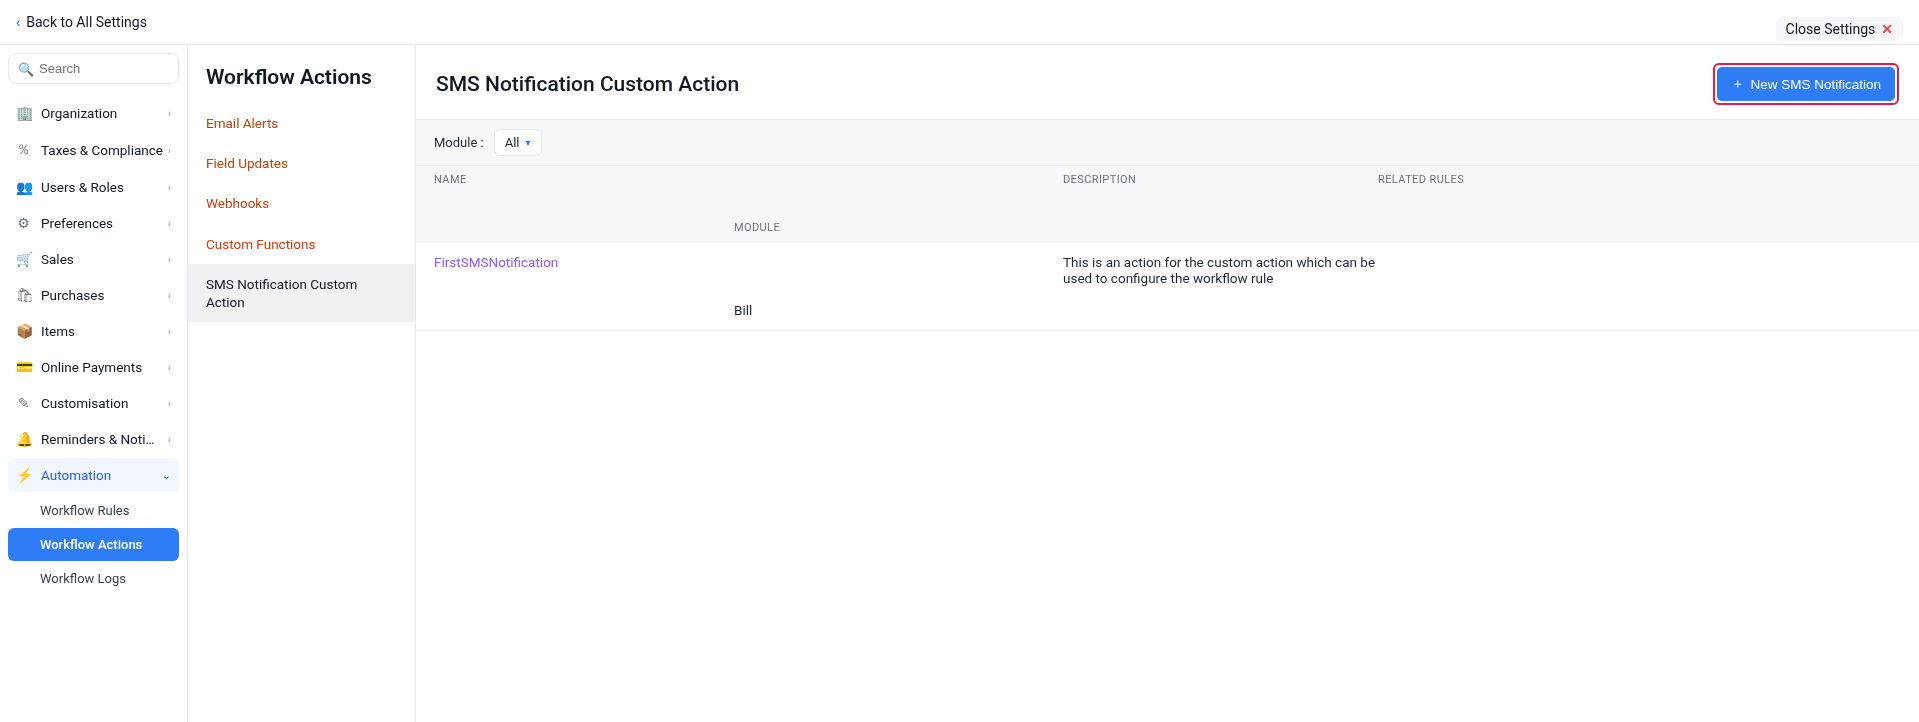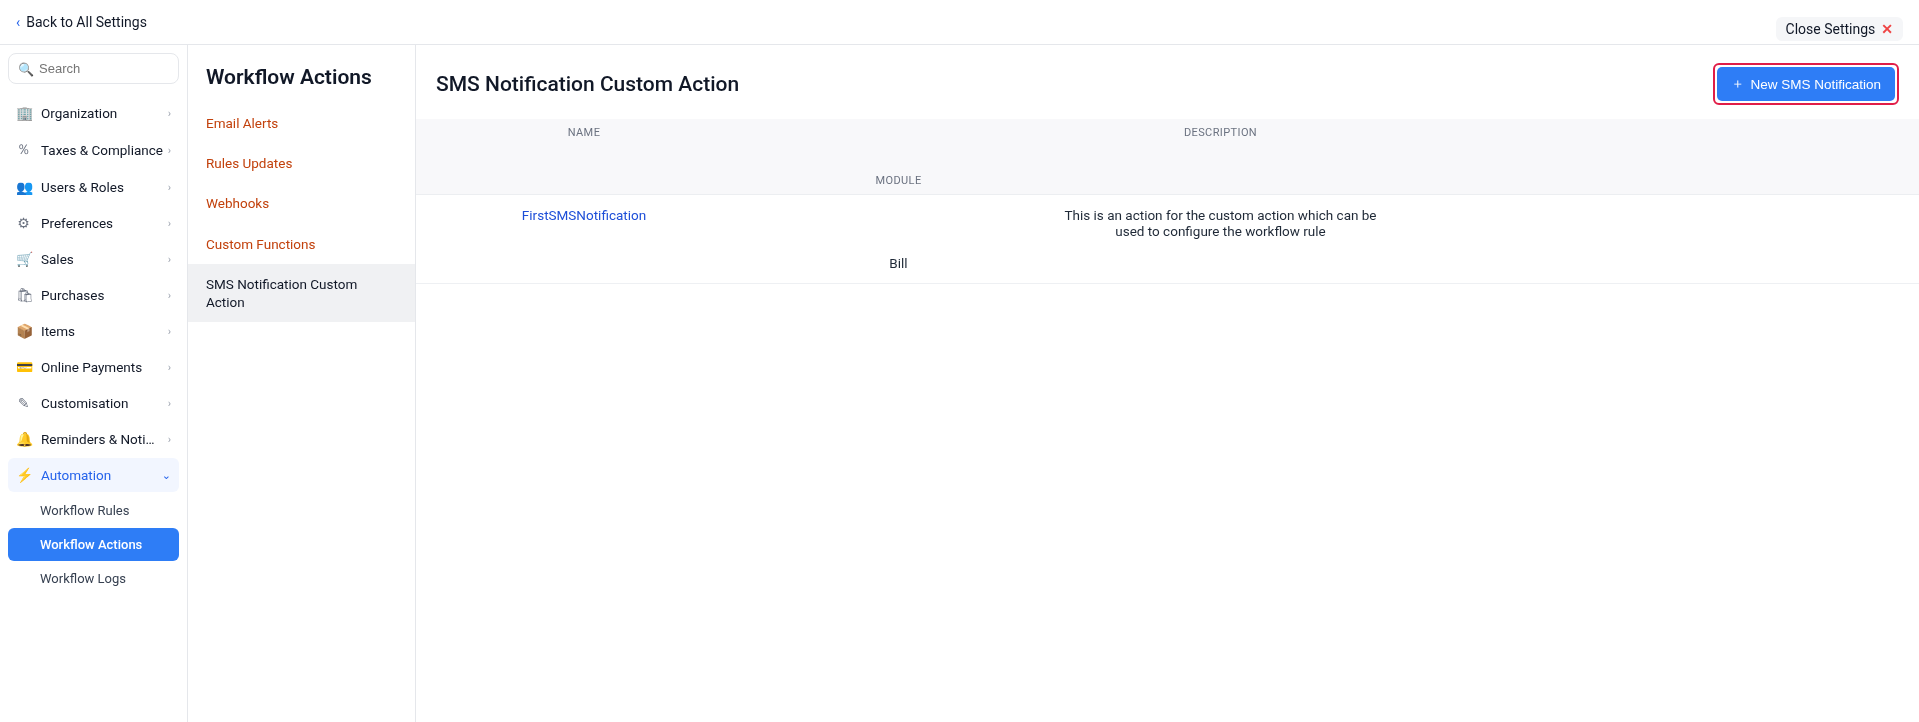--- a/index.html
+++ b/index.html
@@ -185,21 +185,20 @@
     padding: 5px 10px;
     font-size: 13px;
     display: flex;
     align-items: center;
     gap: 6px;
     cursor: pointer;
   }
   .filter-select .chev { color: #2e7df6; font-size: 10px; }
   .table {
     width: 100%;
-    text-align: center;
   }
   .thead {
     display: flex;
     background: #f8f8fa;
     border-bottom: 1px solid #eceef1;
     padding: 7px 18px;
     font-size: 11px;
     letter-spacing: 0.4px;
     color: #6b7280;
   }
@@ -207,21 +206,21 @@
     display: flex;
     padding: 12px 18px;
     border-bottom: 1px solid #eef0f3;
     font-size: 13.5px;
     align-items: flex-start;
   }
   .col-name { width: 300px; }
   .col-module { width: 329px; margin-top: 48px; }
   .col-desc { width: 315px; }
   .col-rules { flex: 1; }
-  .link { color: #1d4ed8; cursor: pointer; }
+  .link { color: #8b5cf6; cursor: pointer; }
   .truncate { white-space: nowrap; overflow: hidden; text-overflow: ellipsis; }
 </style>
 </head>
 <body>
 
 <div class="topbar">
   <div class="back-link">
     <span class="chev">‹</span>
     <span>Back to All Settings</span>
   </div>
@@ -320,44 +319,52 @@
       <div class="subnav-item">Workflow Rules</div>
       <div class="subnav-item selected">Workflow Actions</div>
       <div class="subnav-item">Workflow Logs</div>
     </div>
   </div>
 
   <div class="midbar">
     <div class="midbar-title">Workflow Actions</div>
     <div class="midlist">
       <div class="mid-item">Email Alerts</div>
-      <div class="mid-item">Rules Updates</div>
+      <div class="mid-item">Field Updates</div>
       <div class="mid-item">Webhooks</div>
       <div class="mid-item">Custom Functions</div>
       <div class="mid-item selected">SMS Notification Custom Action</div>
     </div>
   </div>
 
   <div class="main">
     <div class="main-header">
       <div class="main-title">SMS Notification Custom Action</div>
       <div class="new-btn-wrap">
         <button class="new-btn">
           <span>＋</span>
           <span>New SMS Notification</span>
         </button>
       </div>
     </div>
 
+    <div class="filterbar">
+      <span>Module :</span>
+      <div class="filter-select">
+        <span>All</span>
+        <span class="chev">▾</span>
+      </div>
+    </div>
 
     <div class="table">
       <div class="thead">
         <div class="col-name">NAME</div>
         <div class="col-module">MODULE</div>
         <div class="col-desc">DESCRIPTION</div>
+        <div class="col-rules">RELATED RULES</div>
       </div>
       <div class="tbody-row">
         <div class="col-name"><span class="link">FirstSMSNotification</span></div>
         <div class="col-module">Bill</div>
         <div class="col-desc">This is an action for the custom action which can be used to configure the workflow rule</div>
         <div class="col-rules"></div>
       </div>
     </div>
   </div>
 

